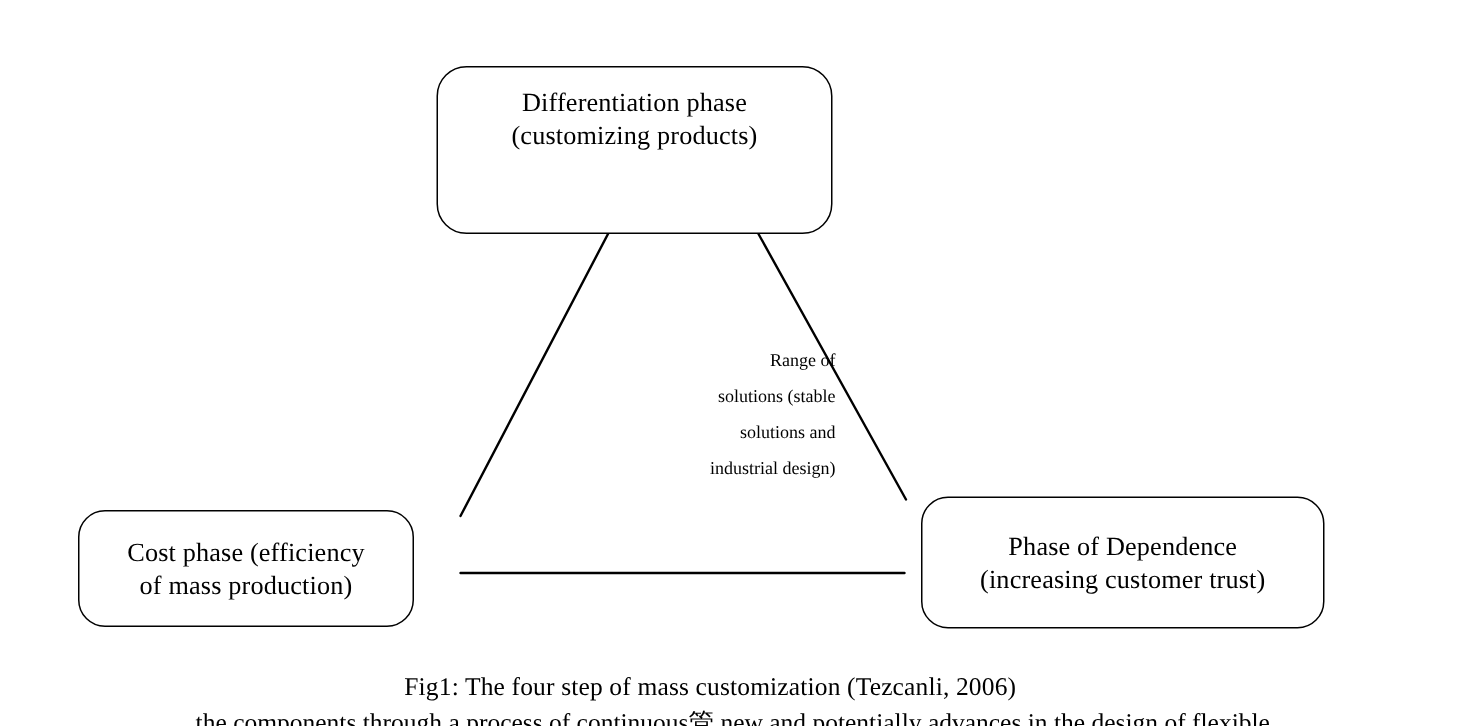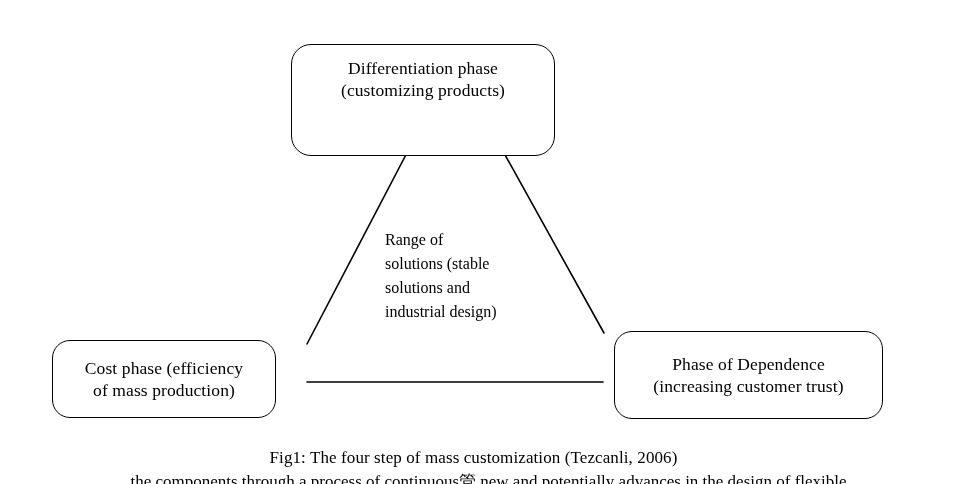--- a/index.html
+++ b/index.html
@@ -78,22 +78,22 @@
     width: 269px;
     height: 88px;
     margin-left: 12px;
   }
 
   #center-label {
     position: absolute;
     left: 385px;
     top: 228px;
     width: 172px;
-    text-align: left;
-    font-size: 16px;
+    text-align: right;
+    font-size: 12px;
     line-height: 24px;
     white-space: pre-line;
     z-index: 2;
   }
 
   #figure-caption {
     position: absolute;
     left: 0;
     top: 447px;
     width: 947px;

